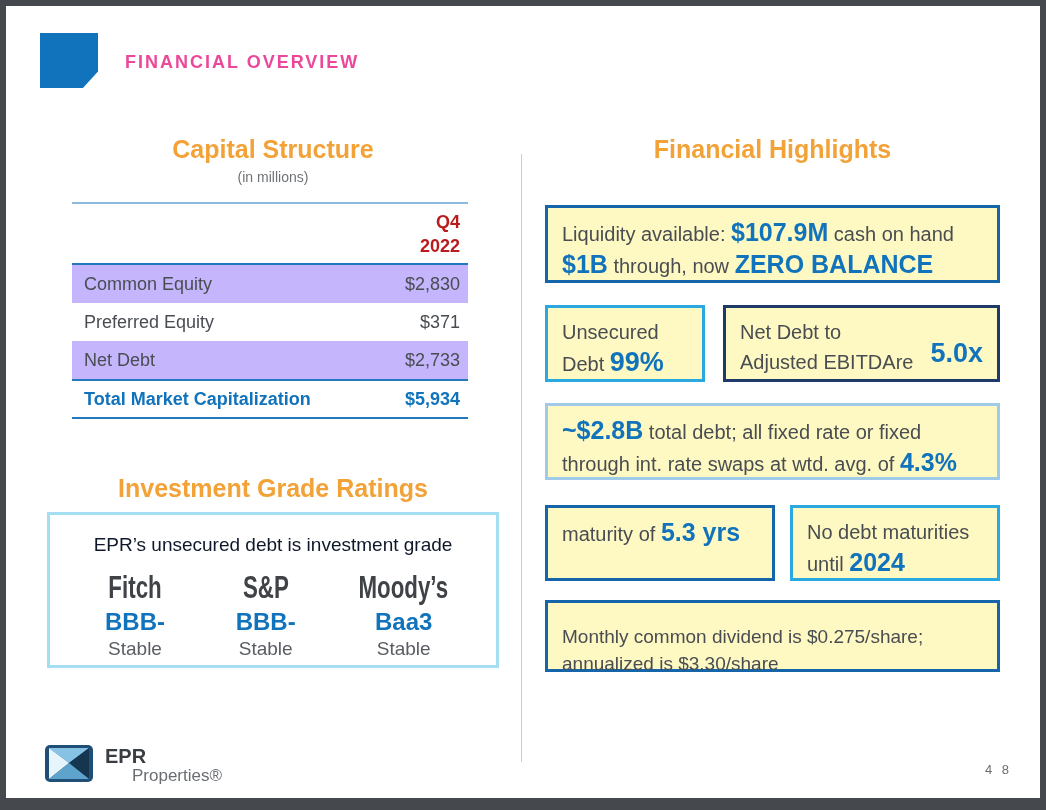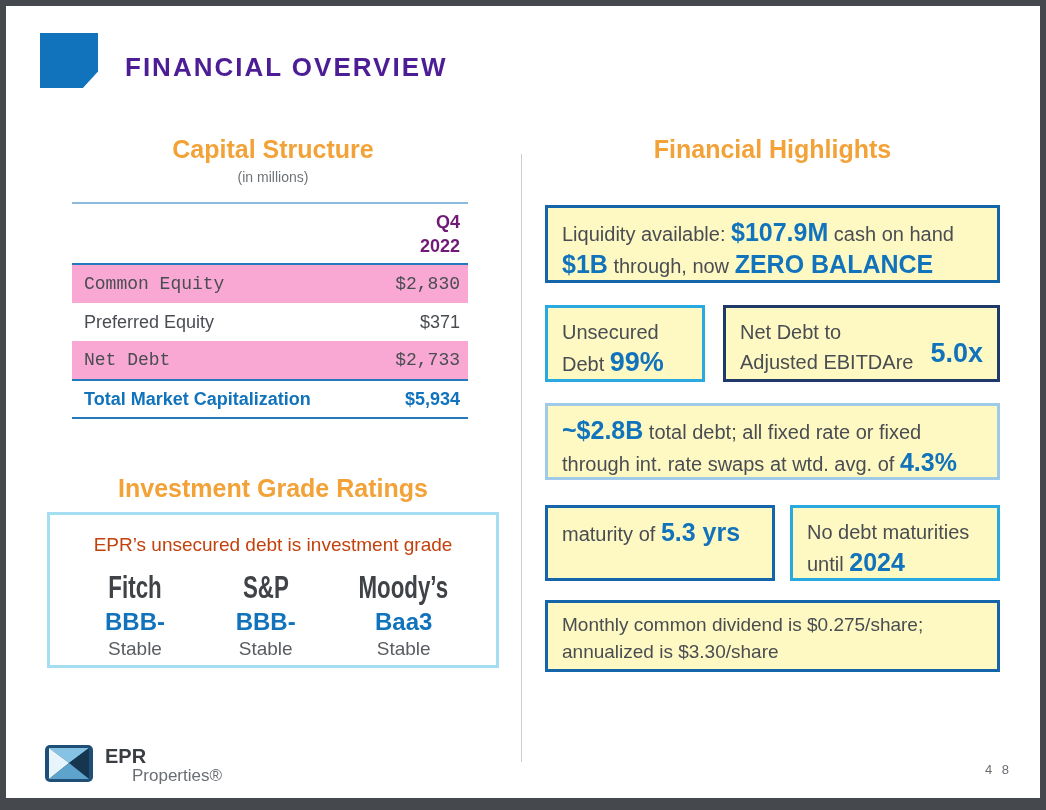--- a/index.html
+++ b/index.html
@@ -18,22 +18,22 @@
   }
   
   .logo-square {
     position: absolute; left: 34px; top: 27px;
     width: 58px; height: 55px;
     background: #1173BC;
     clip-path: polygon(0 0, 100% 0, 100% 70%, 74% 100%, 0 100%);
   }
   .page-title {
     position: absolute; left: 119px; top: 46px;
-    font-size: 26px; font-weight: bold; letter-spacing: 2px;
-    color: #4c1d95;
+    font-size: 18px; font-weight: bold; letter-spacing: 2px;
+    color: #ec4899;
   }
   
   .sec-heading {
     position: absolute;
     font-size: 25px; font-weight: bold;
     color: #F2A237; text-align: center;
   }
   #cap-heading { left: 41px; width: 452px; top: 129px; }
   #igr-heading { left: 41px; width: 452px; top: 468px; }
   #fh-heading  { left: 539px; width: 455px; top: 129px; }
@@ -44,43 +44,43 @@
   
   .cap-table {
     position: absolute; left: 66px; top: 196px; width: 396px;
     font-size: 18px; color: #494D52;
   }
   .cap-table .thead {
     border-top: 2px solid #8CBADE;
     border-bottom: 2px solid #2478BE;
     text-align: right;
     padding: 6px 8px 5px 0;
-    font-weight: bold; color: #701a75; line-height: 24px;
+    font-weight: bold; color: #b91c1c; line-height: 24px;
   }
   .cap-row {
     display: flex; justify-content: space-between; align-items: center;
     height: 38px; padding: 0 8px 0 12px;
   }
-  .cap-row.alt { background: #f9a8d4; font-family: Liberation Mono, monospace; }
+  .cap-row.alt { background: #c4b5fd; }
   .cap-total {
     display: flex; justify-content: space-between; align-items: center;
     height: 40px; padding: 0 8px 0 12px;
     border-top: 2px solid #2478BE;
     border-bottom: 2px solid #2478BE;
     color: #1173BC; font-weight: bold;
   }
   
   .ratings-box {
     position: absolute; left: 41px; top: 506px;
     width: 452px; height: 156px;
     border: 3px solid #A5DDF2;
   }
   .ratings-note {
     margin-top: 19px; text-align: center;
-    font-size: 19px; color: #c2410c;
+    font-size: 19px; color: #0f172a;
   }
   .agencies {
     display: flex; justify-content: space-between;
     padding: 14px 30px 0 30px;
     align-items: flex-end;
   }
   .agency { text-align: center; min-width: 110px; }
   .agency-name {
     font-size: 31px; font-weight: bold; color: #3F4347;
     display: inline-block; transform: scaleX(0.72); letter-spacing: 0;
@@ -108,21 +108,21 @@
   .val-lg   { color: #1173BC; font-weight: bold; font-size: 27px; }
   #box-liquidity { left: 539px; top: 199px; width: 455px; height: 78px; }
   #box-unsecured { left: 539px; top: 299px; width: 160px; height: 77px; }
   #box-leverage  { left: 717px; top: 299px; width: 277px; height: 77px;
                    display: flex; justify-content: space-between; padding-right: 14px; }
   #box-leverage .lev-val { align-self: center; margin-top: 10px; }
   #box-totaldebt { left: 539px; top: 397px; width: 455px; height: 77px; }
   #box-maturity  { left: 539px; top: 499px; width: 230px; height: 76px; }
   #box-nomat     { left: 784px; top: 499px; width: 210px; height: 76px; }
   #box-dividend  { left: 539px; top: 594px; width: 455px; height: 72px;
-                   font-size: 19px; line-height: 27px; padding-top: 8px; }
+                   font-size: 19px; line-height: 27px; padding-top: 20px; }
   
   .footer-logo { position: absolute; left: 39px; top: 739px; width: 48px; height: 37px; }
   .brand-text { position: absolute; left: 99px; top: 740px; }
   .brand-name { font-size: 20px; font-weight: bold; color: #3A3E42; line-height: 20px; }
   .brand-sub  { font-size: 17px; color: #6A6E72; line-height: 19px; margin-left: 27px; }
   .page-number {
     position: absolute; right: 28px; top: 756px;
     font-size: 13px; color: #6A6E72; letter-spacing: 3px;
   }
 </style>

